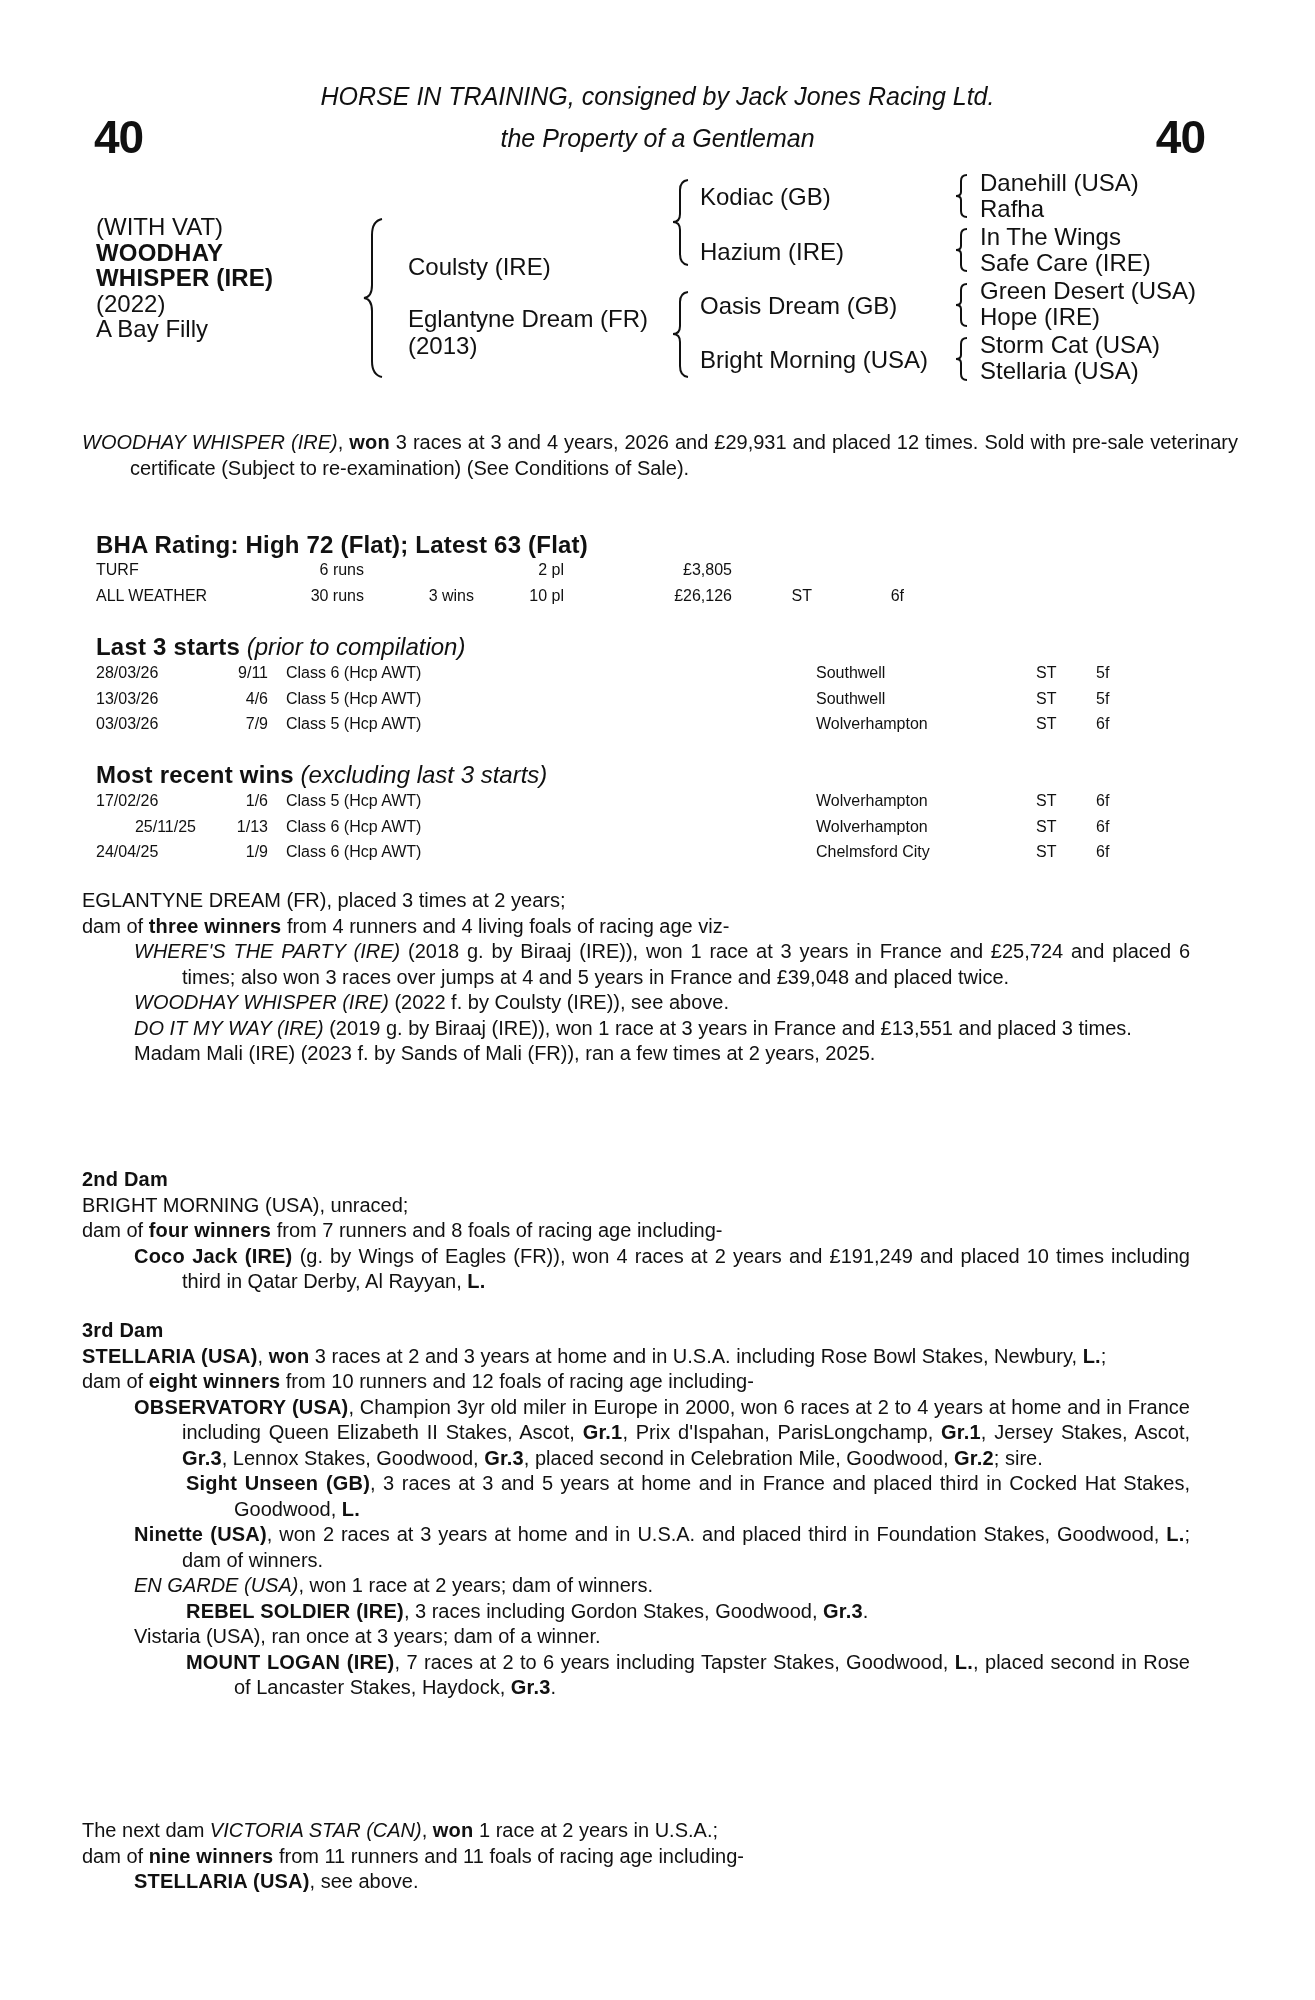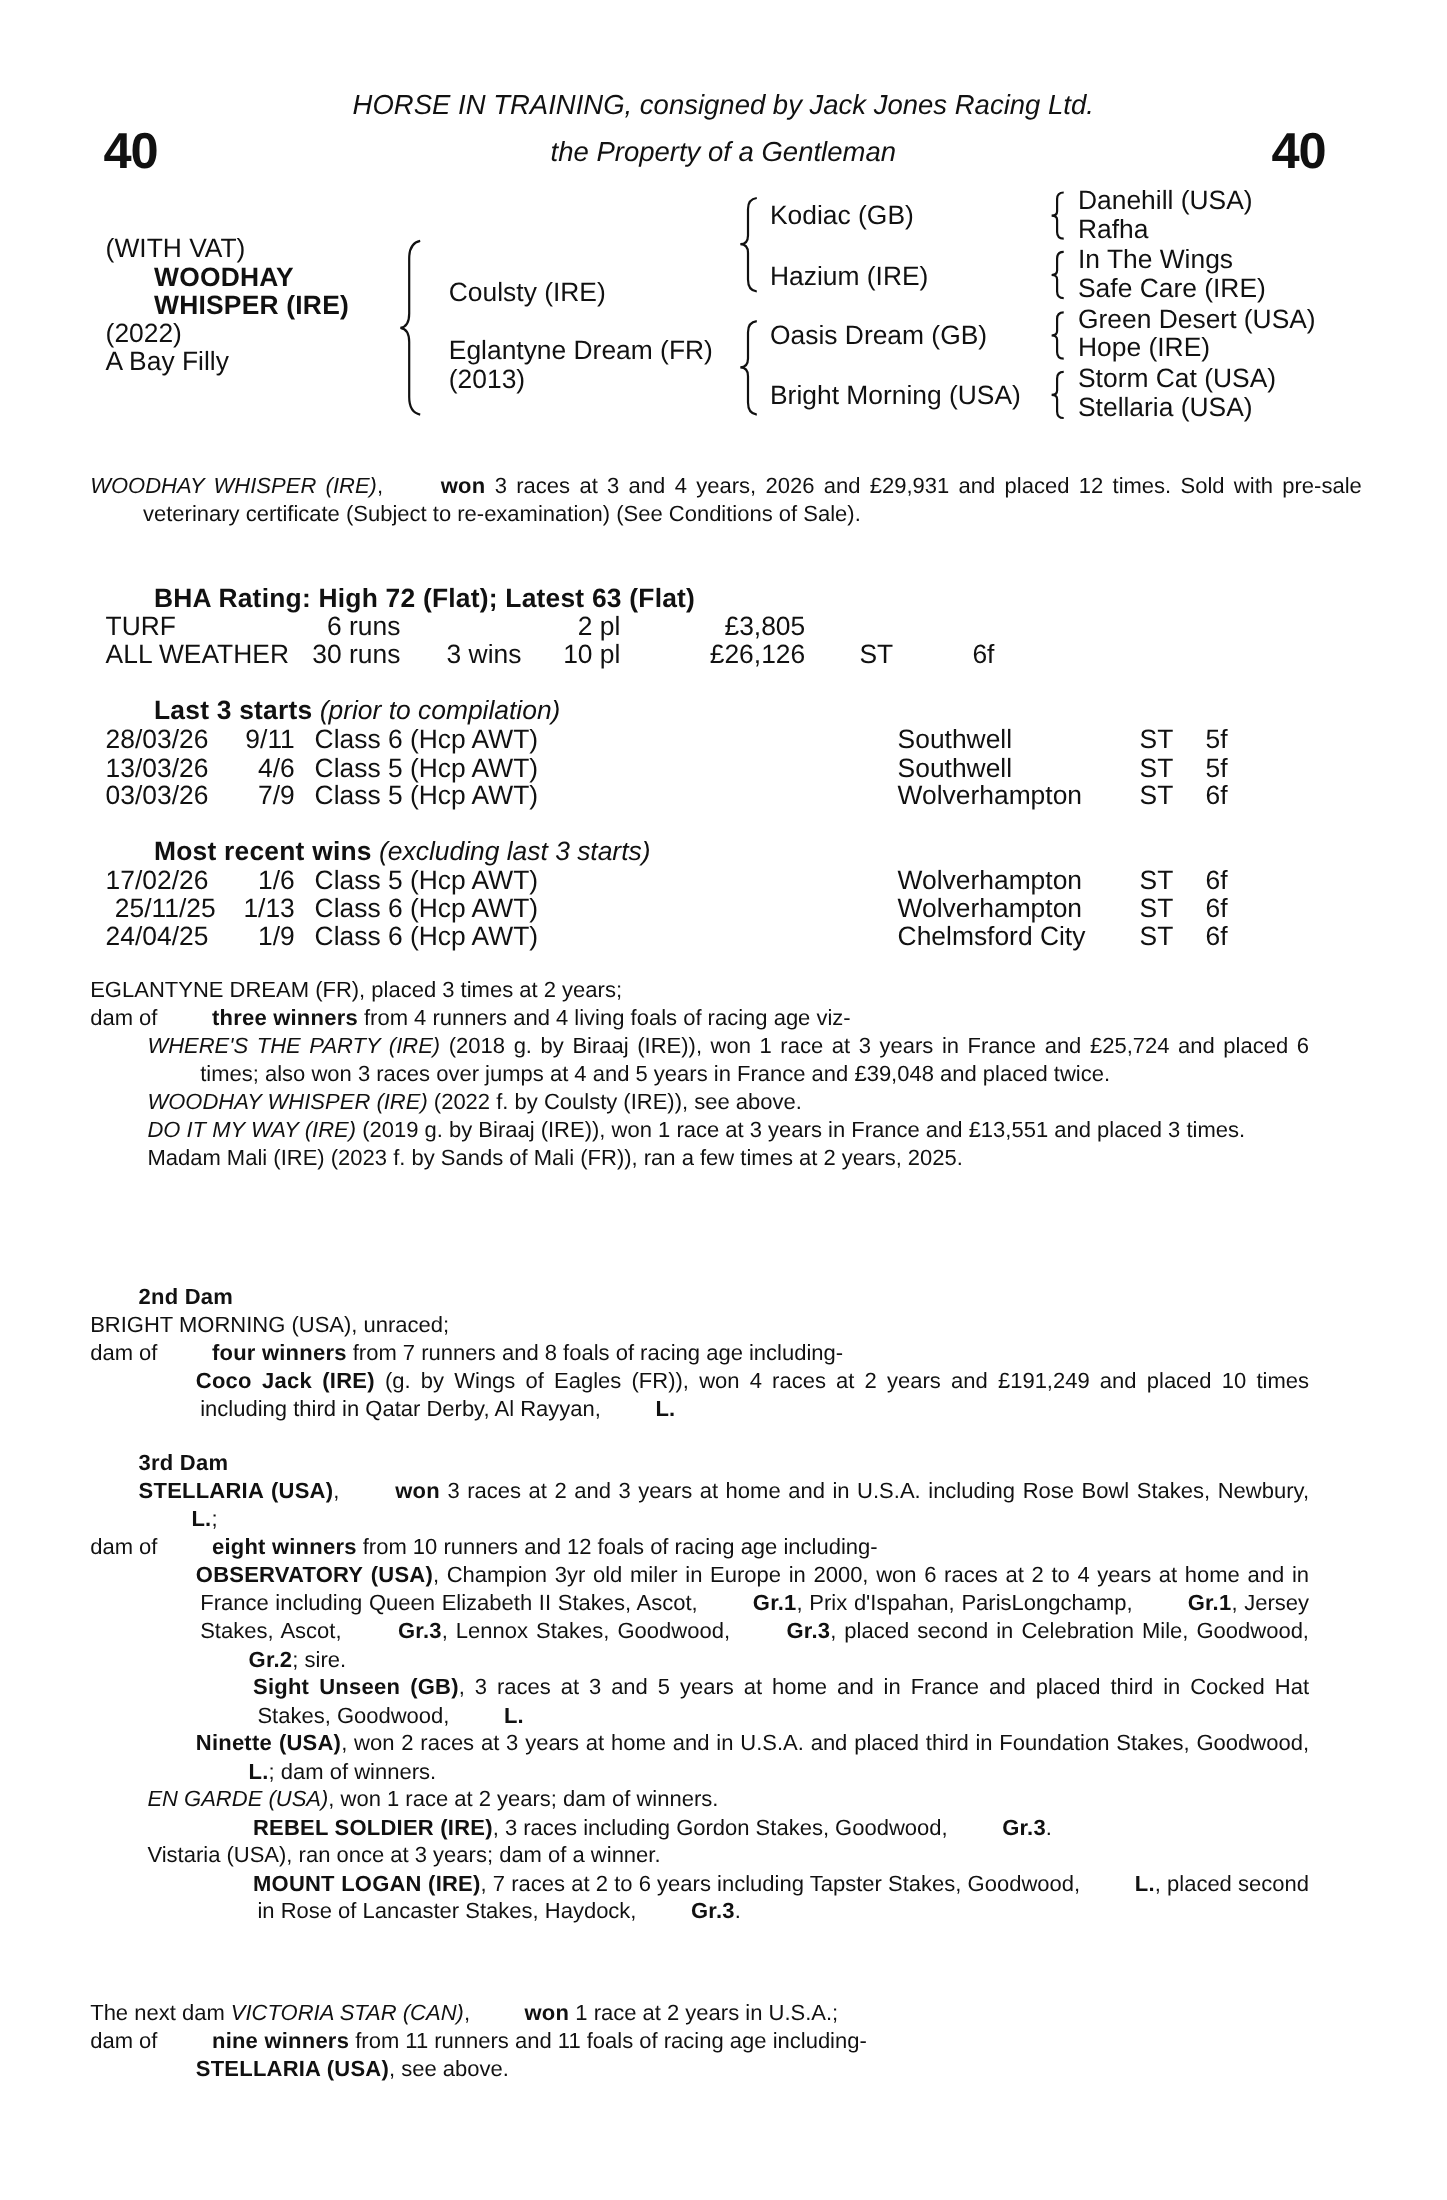--- a/index.html
+++ b/index.html
@@ -1,26 +1,26 @@
 <!DOCTYPE html>
 <html><head>
 <meta charset="utf-8">
 <style>
   html, body { margin:0; padding:0; background:#ffffff; }
   body { width:1315px; height:2000px; position:relative; overflow:hidden; color:#111; font-family:"Liberation Sans", sans-serif; }
   .abs { position:absolute; white-space:nowrap; }
   .t { font-size:24px; line-height:25.5px; }
   .lotnum { font-size:46px; font-weight:bold; top:110px; letter-spacing:-1px; }
   .hdr { font-size:25px; font-style:italic; left:0; width:1315px; text-align:center; }
-  .heavy { font-weight:900; letter-spacing:0.2px;margin-left:44px; }
+  .heavy { font-weight:900; letter-spacing:0.2px; }
   .i { font-style:italic; }
   .ped { font-size:24px; line-height:26px; }
   .para { position:absolute; left:82px; width:1108px; font-size:20px; line-height:25.5px; }
   .hang { padding-left:48px; text-indent:-48px; text-align:justify; }
-  .row { display:flex; font-size:24px; line-height:25.5px; }
+  .row { display:flex; font-size:16px; line-height:25.5px; }
   .c { white-space:nowrap; }
 </style>
 </head>
 <body>
 
 <div class="abs lotnum" style="left:94px;">40</div>
 <div class="abs lotnum" style="right:110px;">40</div>
 <div class="abs hdr" style="top:82px;">HORSE IN TRAINING, consigned by Jack Jones Racing Ltd.</div>
 <div class="abs hdr" style="top:124px;">the Property of a Gentleman</div>
 

